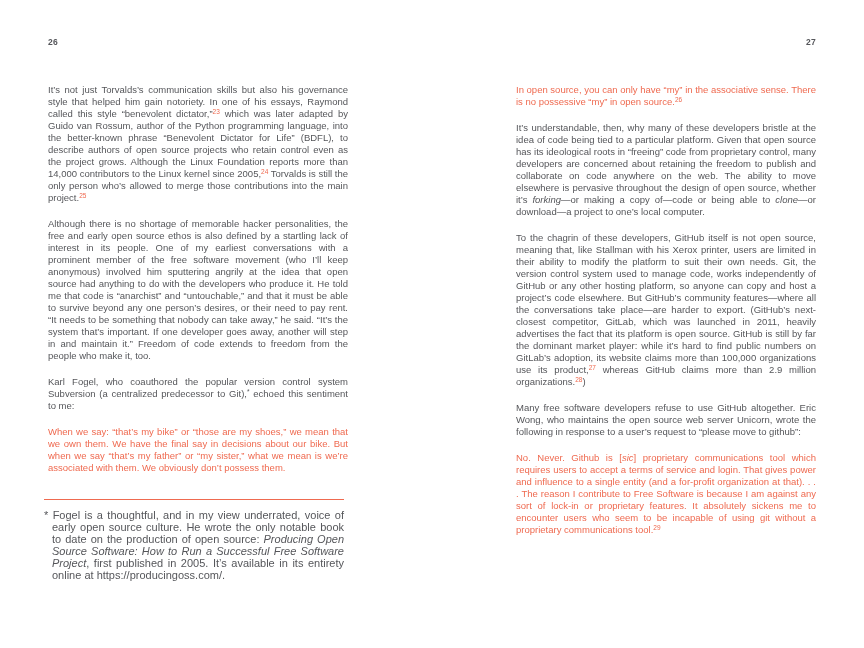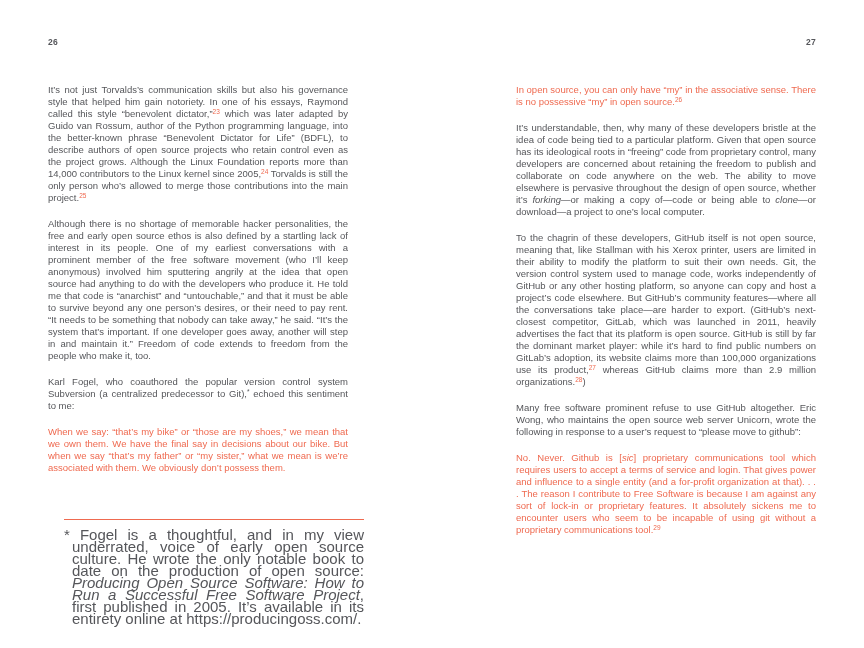--- a/index.html
+++ b/index.html
@@ -52,27 +52,26 @@
     font-size: 6.5px;
     line-height: 0;
     vertical-align: baseline;
     position: relative;
     top: -3.5px;
   }
   sup.plain { color: var(--body-color, #55565a); }
 
   .footnote {
     position: absolute;
-    left: 64px;
+    left: 44px;
     top: 499px;
     width: 300px;
-    font-size: 15px;
+    font-size: 11px;
     line-height: 12px;
     text-align: justify;
-    margin-top: 20px;
   }
   .fn-rule {
     border: none;
     border-top: 1px solid var(--accent, #ef6a50);
     margin: 0 0 9px 0;
     width: 300px;
   }
   .fn-text {
     padding-left: 8px;
     text-indent: -8px;
@@ -113,19 +112,19 @@
   </div>
 
   <div class="running-footer footer-left">WORKING IN PUBLIC</div>
 
   <div class="pagenum pagenum-right">27</div>
 
   <div class="col col-right">
     <p class="quote">In open source, you can only have “my” in the associative sense. There is no possessive “my” in open source.<sup>26</sup></p>
     <p>It’s understandable, then, why many of these developers bristle at the idea of code being tied to a particular platform. Given that open source has its ideological roots in “freeing” code from proprietary control, many developers are concerned about retaining the freedom to publish and collaborate on code anywhere on the web. The ability to move elsewhere is pervasive throughout the design of open source, whether it’s <i>forking</i>—or making a copy of—code or being able to <i>clone</i>—or download—a project to one’s local computer.</p>
     <p>To the chagrin of these developers, GitHub itself is not open source, meaning that, like Stallman with his Xerox printer, users are limited in their ability to modify the platform to suit their own needs. Git, the version control system used to manage code, works independently of GitHub or any other hosting platform, so anyone can copy and host a project’s code elsewhere. But GitHub’s community features—where all the conversations take place—are harder to export. (GitHub’s next-closest competitor, GitLab, which was launched in 2011, heavily advertises the fact that its platform is open source. GitHub is still by far the dominant market player: while it’s hard to find public numbers on GitLab’s adoption, its website claims more than 100,000 organizations use its product,<sup>27</sup> whereas GitHub claims more than 2.9 million organizations.<sup>28</sup>)</p>
-    <p>Many free software prominent refuse to use GitHub altogether. Eric Wong, who maintains the open source web server Unicorn, wrote the following in response to a user’s request to “please move to github”:</p>
+    <p>Many free software developers refuse to use GitHub altogether. Eric Wong, who maintains the open source web server Unicorn, wrote the following in response to a user’s request to “please move to github”:</p>
     <p class="quote">No. Never. Github is [<i>sic</i>] proprietary communications tool which requires users to accept a terms of service and login. That gives power and influence to a single entity (and a for-profit organization at that). . . . The reason I contribute to Free Software is because I am against any sort of lock-in or proprietary features. It absolutely sickens me to encounter users who seem to be incapable of using git without a proprietary communications tool.<sup>29</sup></p>
   </div>
 
   <div class="running-footer footer-right">GITHUB AS A PLATFORM</div>
 
 </div>
 
 </body></html>

